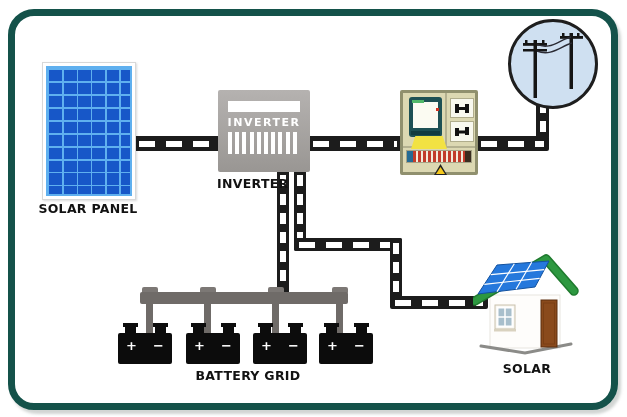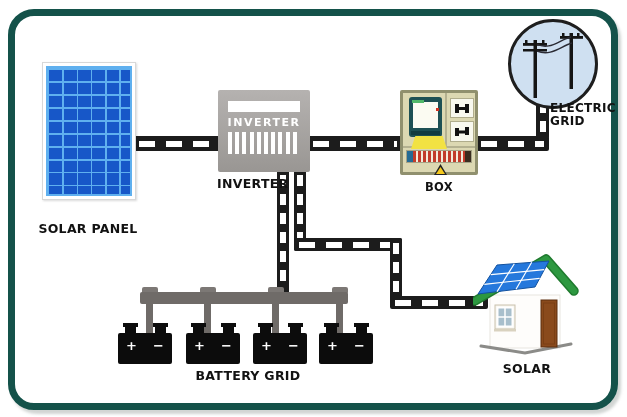--- a/index.html
+++ b/index.html
@@ -99,21 +99,21 @@
   <div class="wire wire-v" style="left:390px;top:238px;width:12px;height:66px;">
       <div class="dash"></div>
     </div>
   <div class="wire wire-h" style="left:390px;top:296px;width:98px;height:13px;">
       <div class="dash"></div>
     </div>
 
   <div class="solar">
     <div class="cells"></div>
   </div>
-  <div class="lbl ctr" style="left:34px;top:222px;width:108px;">SOLAR PANEL</div>
+  <div class="lbl ctr" style="left:34px;top:202px;width:108px;">SOLAR PANEL</div>
 
   <div class="inverter">
     <div class="inv-slot"></div>
     <div class="inv-title">INVERTER</div>
     <div class="inv-vents"></div>
   </div>
   <div class="lbl" style="left:217px;top:177px;">INVERTER</div>
 
   <div class="dist">
     <div class="div-v"></div>
@@ -142,41 +142,36 @@
     <div class="strip">
       <div class="capL"></div>
       <div class="mid"></div>
       <div class="capR"></div>
     </div>
     <div class="warn">
         <div class="in"></div>
       </div>
   </div>
   <div class="lbl ctr" style="left:389px;top:181px;width:100px;font-size:11.5px;">
-    <div>BOX</div>
   </div>
 
   <div class="grid-circle">
     <svg width="84" height="84">
       <rect x="22.5" y="18" width="3.5" height="58" fill="#151515"></rect>
       <rect x="12" y="21" width="24" height="2.8" fill="#151515"></rect>
       <rect x="12" y="27" width="24" height="2.5" fill="#151515"></rect>
       <rect x="14" y="18" width="2.5" height="3" fill="#151515"></rect>
       <rect x="31" y="18" width="2.5" height="3" fill="#151515"></rect>
       <rect x="58.5" y="11" width="3.5" height="56" fill="#151515"></rect>
       <rect x="49" y="14" width="23" height="2.8" fill="#151515"></rect>
       <rect x="51" y="11" width="2.5" height="3" fill="#151515"></rect>
       <rect x="66" y="11" width="2.5" height="3" fill="#151515"></rect>
       <path d="M26,22 C38,29 48,18 60,15" stroke="#2a2a33" stroke-width="1.4" fill="none"></path>
       <path d="M26,29 C40,35 50,24 61,21" stroke="#2a2a33" stroke-width="1.4" fill="none"></path>
     </svg>
-  </div>
-  <div class="lbl" style="left:550px;top:102px;font-size:12px;">
-    <div>ELECTRIC</div>
-    <div>GRID</div>
   </div>
 
   <div class="nub" style="left:142px;"></div>
   <div class="nub" style="left:200px;"></div>
   <div class="nub" style="left:268px;"></div>
   <div class="nub" style="left:332px;"></div>
   <div class="bus"></div>
   <div class="drop" style="left:146px;"></div>
   <div class="drop" style="left:204px;"></div>
   <div class="drop" style="left:272px;"></div>

